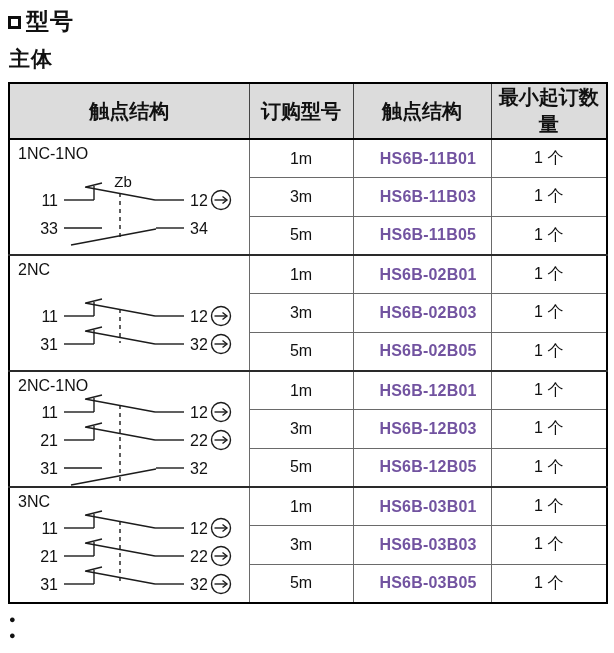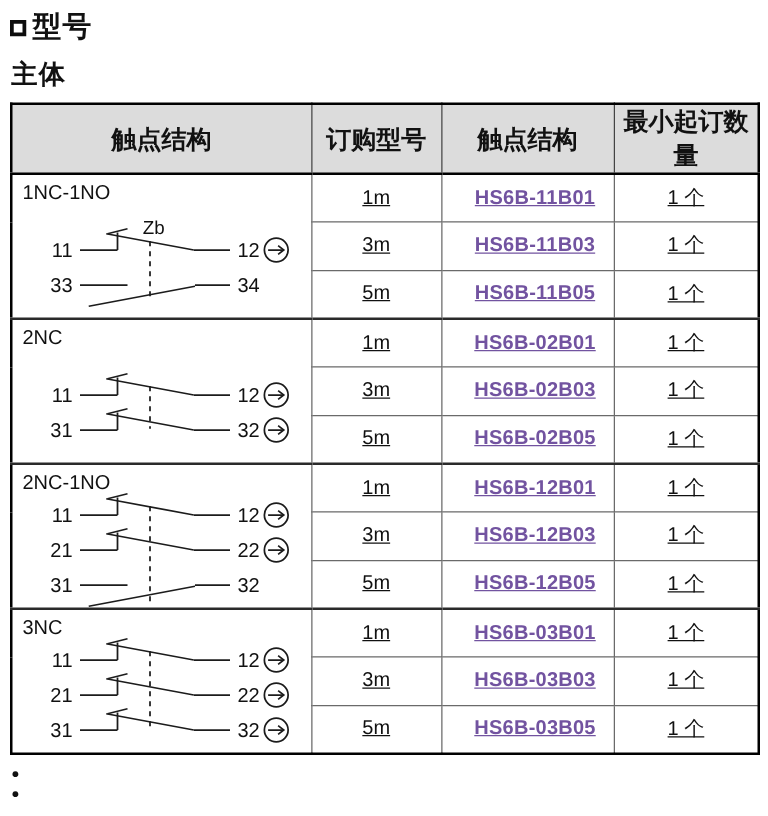--- a/index.html
+++ b/index.html
@@ -45,21 +45,20 @@
     border-bottom:2px solid var(--line-dark);
     text-align:center;vertical-align:middle;
     padding:0;
   }
   .order-table td{
     border:1px solid var(--line-light);
     font-size:16px;
     height:37px;
     text-align:center;vertical-align:middle;
     padding:0;
-    text-decoration:underline;
   }
   .order-table tr.group-start td{border-top:2px solid #2a2a2a;}
   td.contact-cell{
     text-align:left;vertical-align:top;
     padding:2px 0 0 4px;
   }
   td.model-cell{color:var(--purple);font-weight:bold;letter-spacing:0.2px;padding-left:12px;}
   .diagram-holder{width:234px;height:112px;}
 
   .notes{margin:9px 0 0 1px;}

